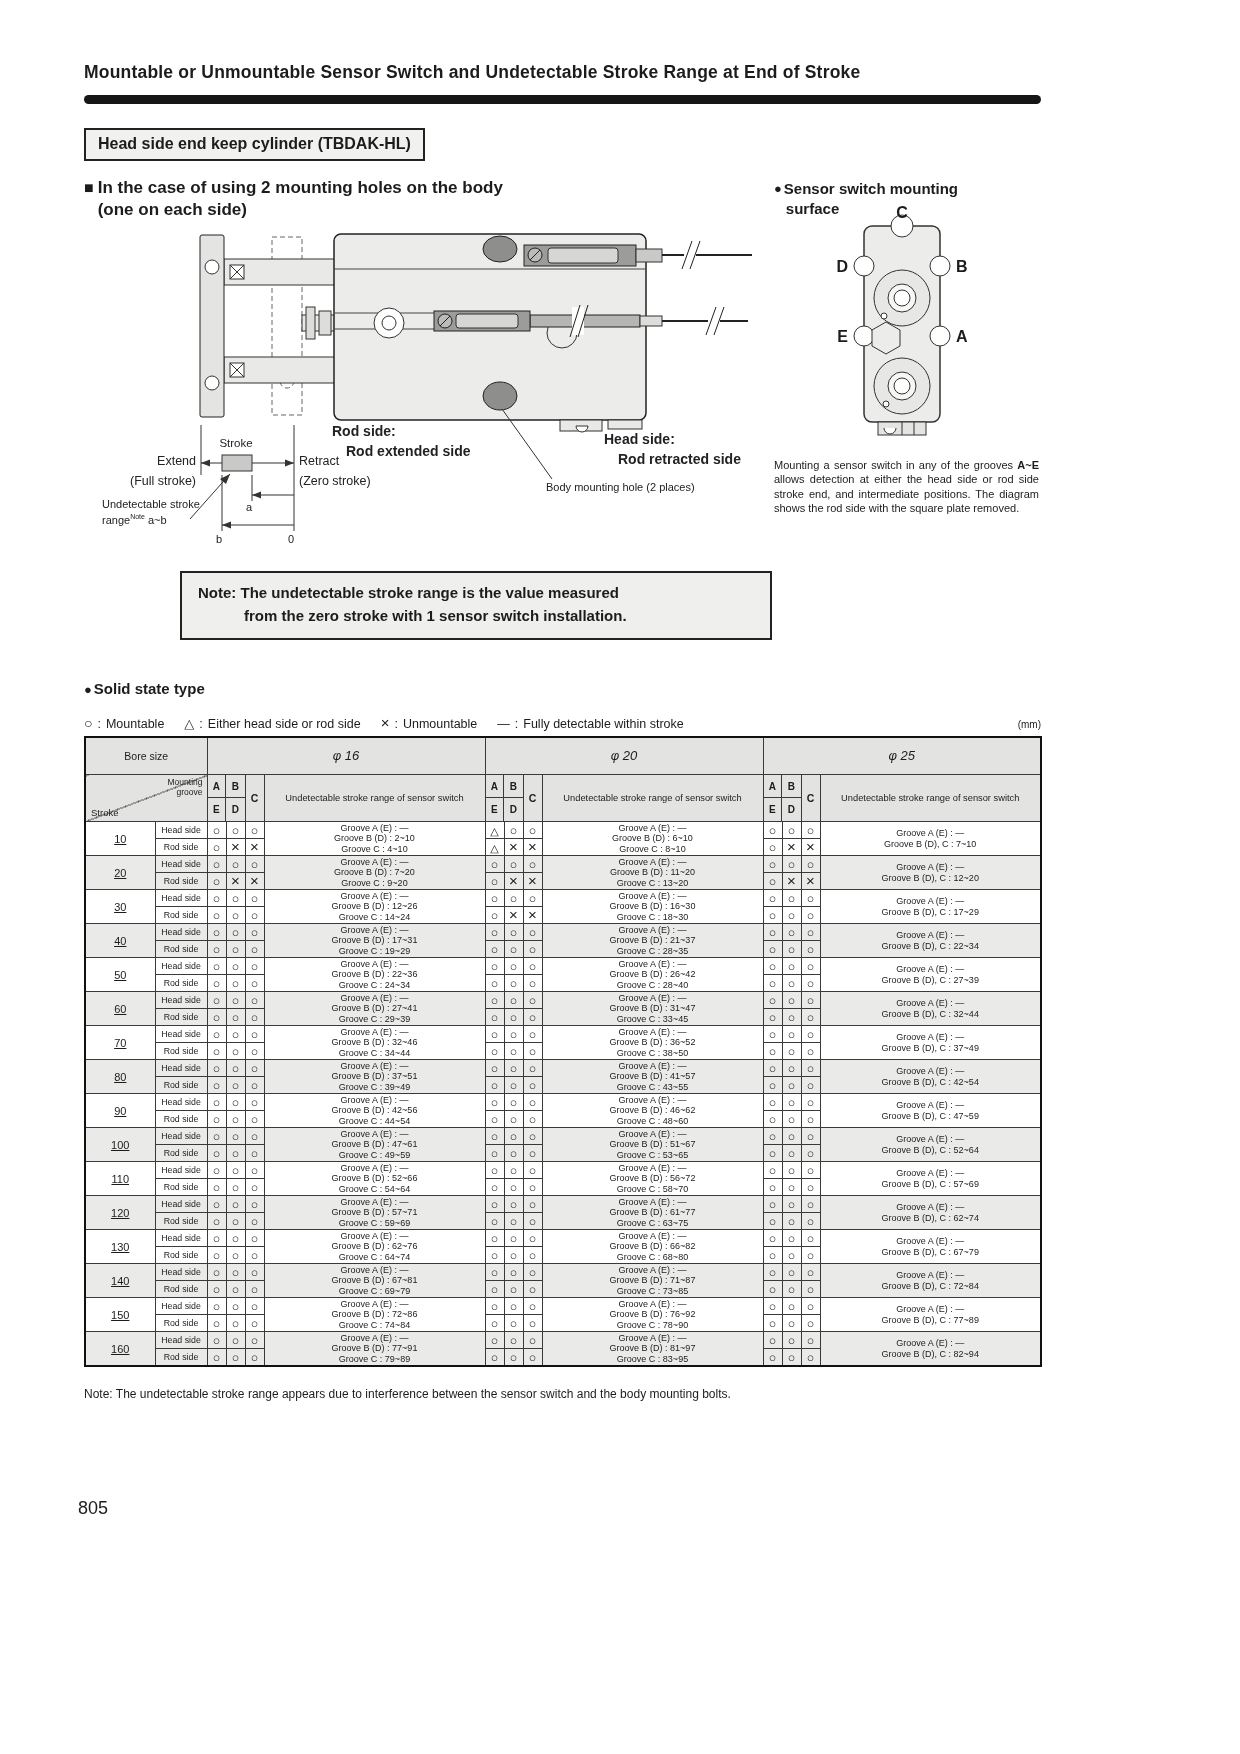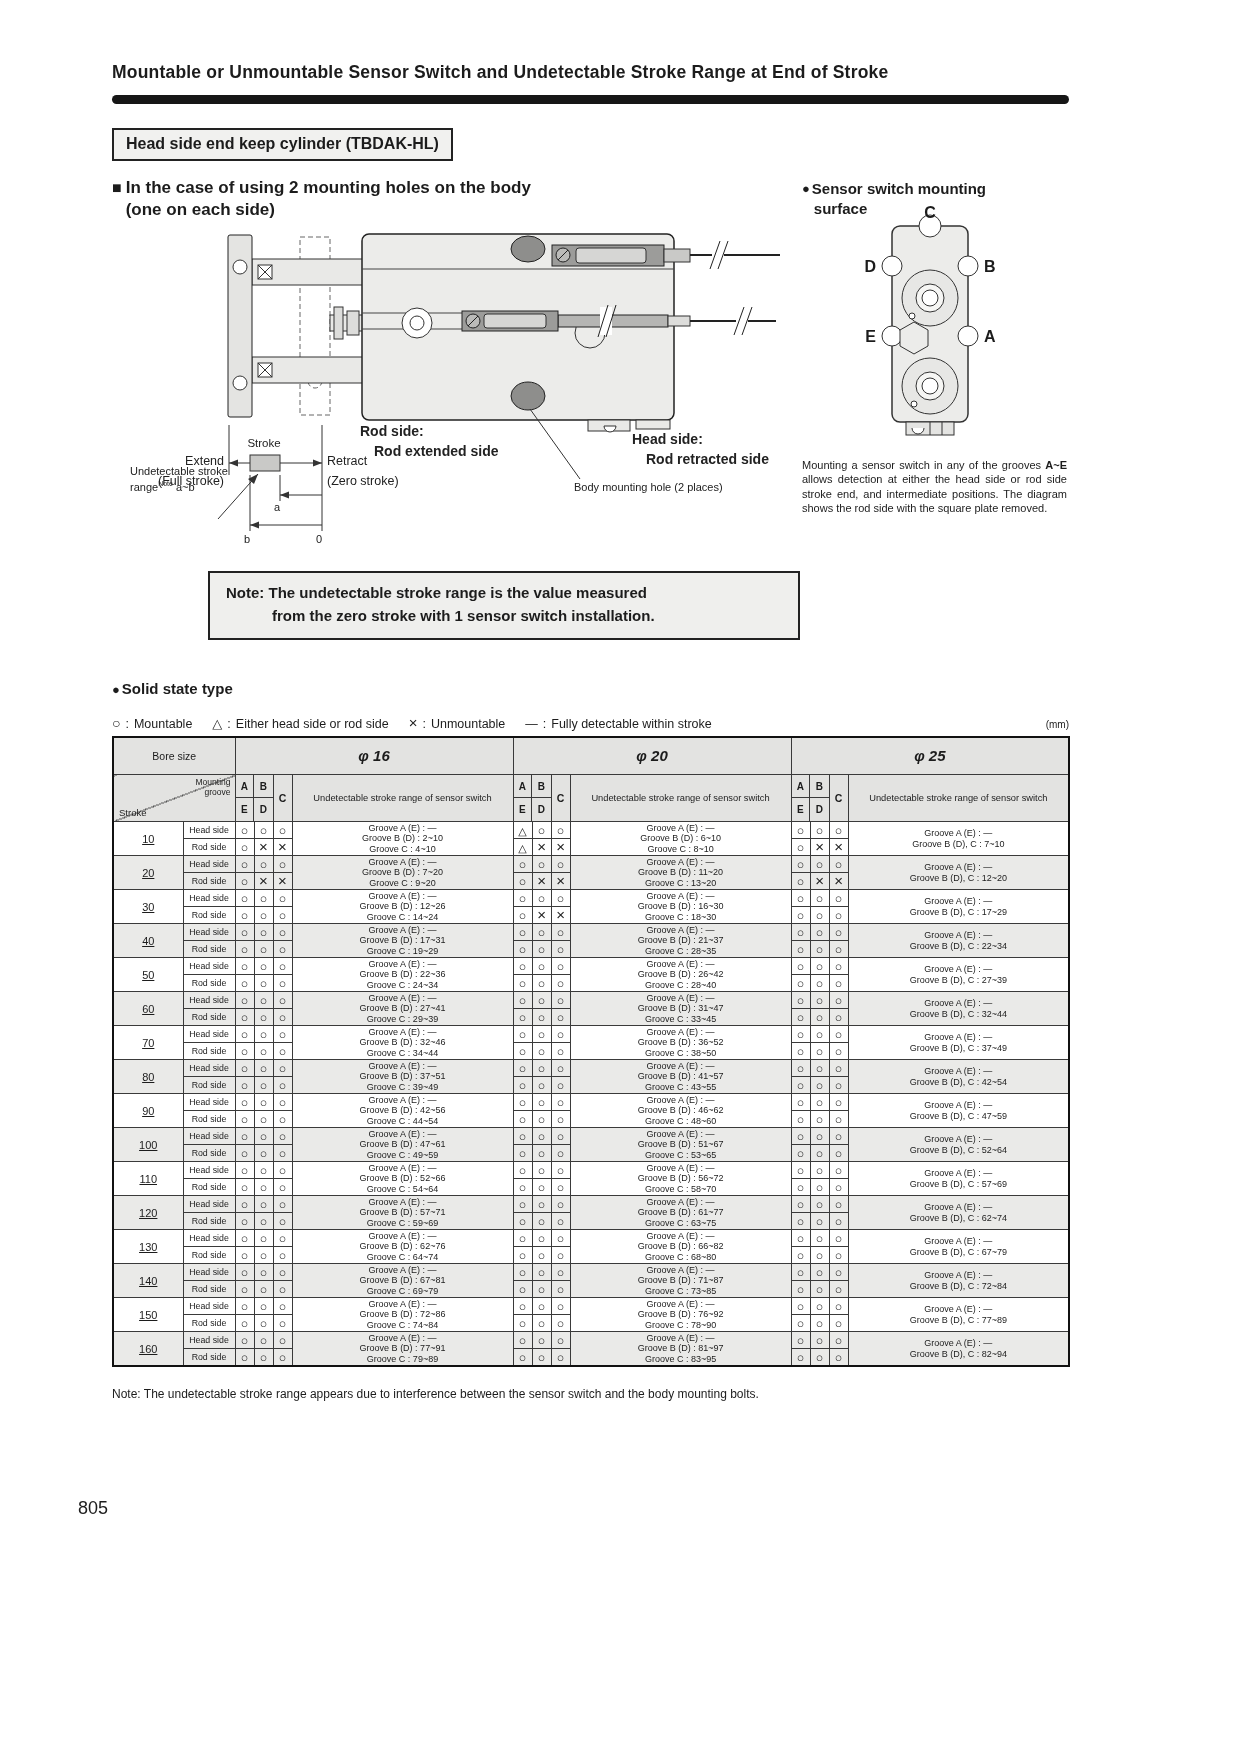--- a/index.html
+++ b/index.html
@@ -1,21 +1,21 @@
 <!DOCTYPE html>
 <html><head>
 <meta charset="utf-8">
 <style>
   * { box-sizing: border-box; margin: 0; padding: 0; }
   body { background: #9a9a9a; font-family: "Liberation Sans", sans-serif; }
   .page {
     width: 1240px; height: 1754px; background: #ffffff; position: relative;
     margin: 0 auto; color: #1c1c1c; overflow: hidden;
   }
-  .content { padding: 62px 0 0 112px; width: 1040px; }
+  .content { padding: 62px 0 0 84px; width: 1040px; }
 
   h1.doc-title { font-size: 17.5px; font-weight: bold; letter-spacing: 0.2px; }
   .title-bar { width: 957px; height: 9px; background: #161616; border-radius: 5px; margin: 12px 0 24px 0; }
 
   .product-box {
     display: inline-block; border: 2px solid #222; background: #f1f1ef;
     font-size: 16px; font-weight: bold; padding: 5px 12px 6px 12px; margin-bottom: 16px; text-align: right;
   }
 
   .main-row { display: flex; width: 957px; }
@@ -25,21 +25,21 @@
   .section-head { display: flex; font-size: 17px; font-weight: bold; line-height: 1.3; }
   .section-head .sq { font-size: 16px; margin-right: 4px; line-height: 1.4; }
 
   .diagram-container { position: relative; width: 680px; height: 332px; margin-top: 8px; }
   .diagram-container svg { position: absolute; left: 0; top: 0; }
 
   .dlbl { position: absolute; color: #222; }
   .lbl-stroke { left: 122px; top: 208px; width: 60px; text-align: center; font-size: 11.5px; }
   .lbl-extend { left: 28px; top: 222px; width: 84px; text-align: right; font-size: 12.5px; line-height: 1.6; }
   .lbl-retract { left: 215px; top: 222px; font-size: 12.5px; line-height: 1.6; }
-  .lbl-undetect { left: 18px; top: 235px; width: 122px; font-size: 11px; line-height: 1.35; }
+  .lbl-undetect { left: 18px; top: 268px; width: 122px; font-size: 11px; line-height: 1.35; }
   .lbl-undetect sup { font-size: 7px; vertical-align: super; }
   .lbl-a { left: 162px; top: 272px; font-size: 11px; }
   .lbl-b { left: 132px; top: 304px; font-size: 11px; }
   .lbl-0 { left: 204px; top: 304px; font-size: 11px; }
   .lbl-rod-side { left: 248px; top: 192px; font-size: 14px; font-weight: bold; line-height: 1.45; }
   .lbl-rod-side .l2 { padding-left: 14px; }
   .lbl-head-side { left: 520px; top: 200px; font-size: 14px; font-weight: bold; line-height: 1.45; }
   .lbl-head-side .l2 { padding-left: 14px; }
   .lbl-body-mounting { left: 462px; top: 252px; font-size: 11px; }
 
@@ -63,21 +63,21 @@
   .lsym.sym-o { font-size: 14px; }
   .lsym.sym-t { font-size: 13px; }
   .lsym.sym-x { font-size: 15px; }
   .legend-row .unit { margin-left: auto; font-size: 10px; }
 
   table.data { border-collapse: collapse; width: 957px; table-layout: fixed; border: 2px solid #111; }
   table.data td { border: 1px solid #3a3a3a; padding: 0; text-align: center; vertical-align: middle; overflow: hidden; }
   .hd { background: #e3e3e1; }
   .hdr1 td { height: 38px; }
   .boresize { text-align: left; padding-left: 8px; font-size: 10.5px; }
-  .bore-label { font-size: 15px; font-weight: bold; font-style: italic; }
+  .bore-label { font-size: 13px; font-weight: normal; font-style: italic; }
   .hdr2 td { height: 46px; border-bottom: 2px solid #111; }
   .diag-cell {
     position: relative;
     background-image: linear-gradient(to bottom right, transparent 49.4%, #555 49.4%, #555 50.6%, transparent 50.6%);
     background-color: #e3e3e1;
   }
   .diag-top { position: absolute; top: 3px; right: 4px; font-size: 8.5px; line-height: 1.15; text-align: right; width: 52px; }
   .diag-bottom { position: absolute; bottom: 3px; left: 5px; font-size: 9.5px; }
   .ab-cell { padding: 0; }
   .ab-grid { display: grid; grid-template-columns: 1fr 1fr; grid-template-rows: 1fr 1fr; height: 46px; font-weight: bold; font-size: 10px; }

